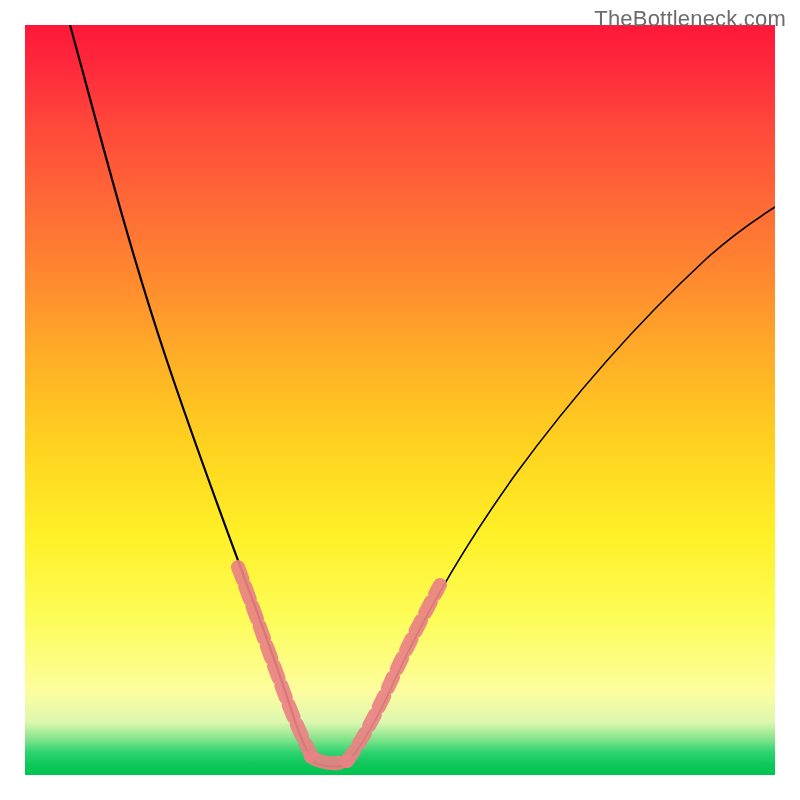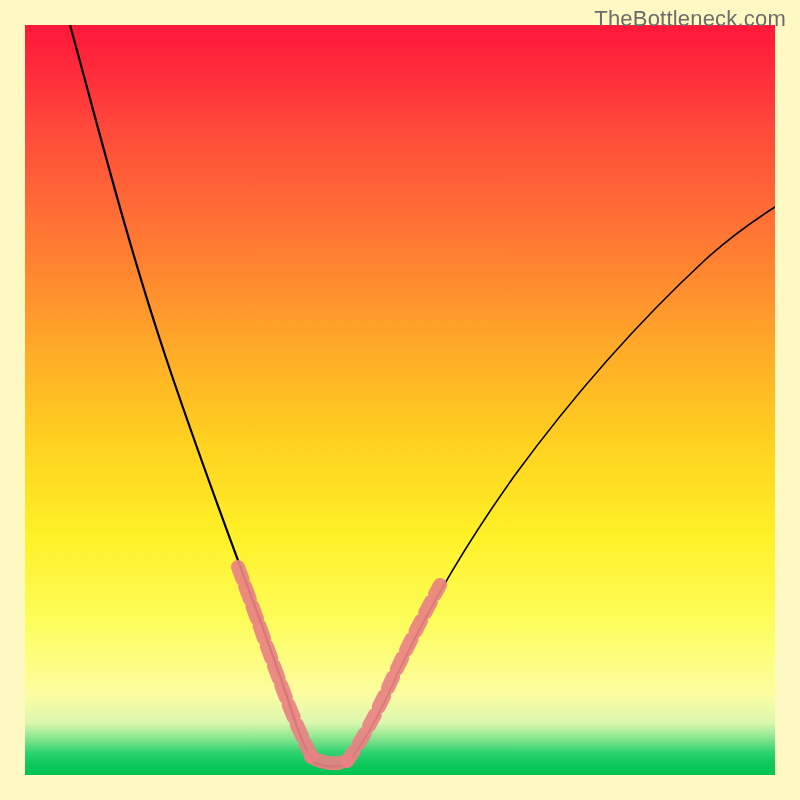--- a/index.html
+++ b/index.html
@@ -8,21 +8,21 @@
     width: 800px;
     height: 800px;
     background: #000;
     overflow: hidden;
     font-family: Arial, Helvetica, sans-serif;
   }
   .frame {
     position: relative;
     width: 800px;
     height: 800px;
-    background: #fef9c3;
+    background: #ffffff;
   }
   .plot {
     position: absolute;
     left: 25px;
     top: 25px;
     width: 750px;
     height: 750px;
     
     background: linear-gradient(
       to bottom,

